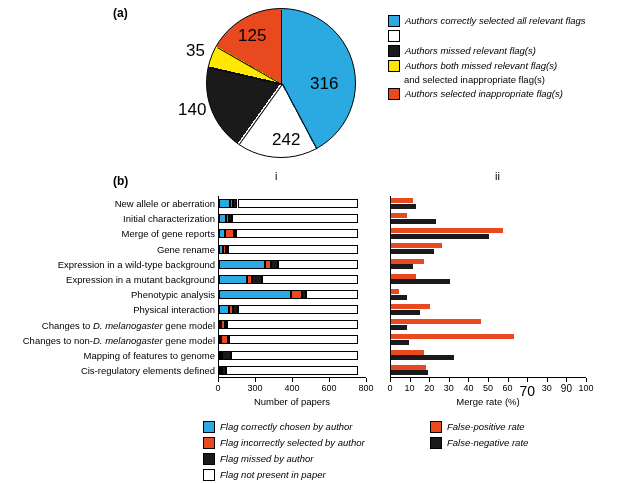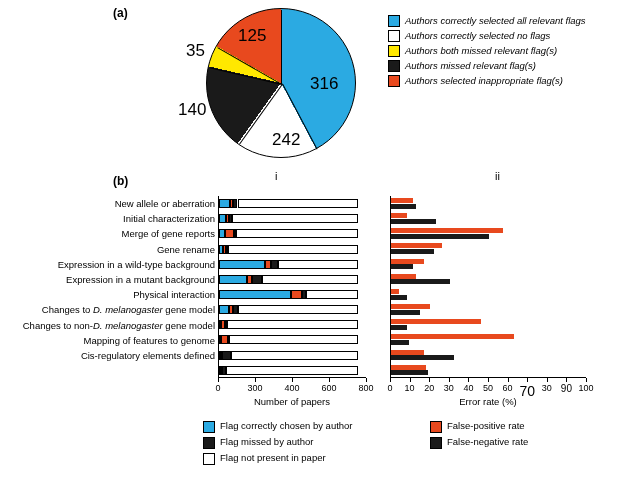--- a/index.html
+++ b/index.html
@@ -47,21 +47,21 @@
   .cat-row i{font-style:italic;}
 
   .chart{position:absolute;}
   .plot{position:absolute;border-left:1px solid #000;border-bottom:1px solid #000;box-sizing:border-box;}
   .bar-row{position:relative;height:15.2px;}
   .bar{position:absolute;height:8px;top:3.6px;box-sizing:border-box;}
 
   
   #bottom-legend{position:absolute;left:0;top:420px;width:624px;}
   .bl-col{position:absolute;}
-  .bl-row{display:flex;align-items:flex-start;margin-bottom:3px;}
+  .bl-row{display:flex;align-items:center;margin-bottom:3px;font-style:italic;}
   .bl-sw{width:10px;height:10px;border:1px solid #000;margin-right:5px;flex:0 0 auto;margin-top:1px;}
   .bl-txt{font-size:9.5px;line-height:11px;}
 </style>
 </head>
 <body>
 
 <div id="panel-a">
   <div class="panel-label" style="left:113px;top:6px;">(a)</div>
 
   <div id="pie-wrap">
@@ -80,50 +80,51 @@
     <div class="slice-label" style="left:32px;top:18px;">125</div>
   </div>
 
   <div id="pie-legend">
     <div class="legend-row">
       <span class="legend-sw" style="background:#2BAAE2"></span>
       <span class="legend-txt">Authors correctly selected all relevant flags</span>
     </div>
     <div class="legend-row">
       <span class="legend-sw" style="background:#FFFFFF"></span>
-      <span class="legend-txt">Authors correctly selected no flags</span>
+    </div>
+    <div class="legend-row">
+      <span class="legend-sw" style="background:#1A1A1A"></span>
+      <span class="legend-txt">Authors missed relevant flag(s)</span>
     </div>
     <div class="legend-row">
       <span class="legend-sw" style="background:#FFE800"></span>
       <span class="legend-txt">Authors both missed relevant flag(s)</span>
     </div>
-    <div class="legend-row">
-      <span class="legend-sw" style="background:#1A1A1A"></span>
-      <span class="legend-txt">Authors missed relevant flag(s)</span>
-    </div>
+    <div class="legend-sub">and selected inappropriate flag(s)</div>
     <div class="legend-row" style="margin-top:2px;">
       <span class="legend-sw" style="background:#E8491E"></span>
       <span class="legend-txt">Authors selected inappropriate flag(s)</span>
     </div>
   </div>
 </div>
 
 <div id="panel-b">
   <div class="panel-label" style="left:113px;top:14px;">(b)</div>
   <div class="sub-title" style="left:275px;top:10px;">i</div>
   <div class="sub-title" style="left:495px;top:10px;">ii</div>
 </div>
 
 <div class="cat-labels" id="cat-labels">
     <div class="cat-row">New allele or aberration</div>
     <div class="cat-row">Initial characterization</div>
     <div class="cat-row">Merge of gene reports</div>
     <div class="cat-row">Gene rename</div>
     <div class="cat-row">Expression in a wild-type background</div>
     <div class="cat-row">Expression in a mutant background</div>
+    <div class="cat-row">Phenotypic analysis</div>
     <div class="cat-row">Physical interaction</div>
     <div class="cat-row">Changes to <i>D. melanogaster</i> gene model</div>
     <div class="cat-row">Changes to non-<i>D. melanogaster</i> gene model</div>
     <div class="cat-row">Mapping of features to genome</div>
     <div class="cat-row">Cis-regulatory elements defined</div>
   </div>
 
 <div class="chart" id="chart-i" style="left: 218px; top: 196px; width: 152px; height: 212px;">
     <div class="plot" style="left: 0px; top: 0px; width: 148px; height: 182px;">
       <div class="bar-row" style="height: 15.1667px;">
@@ -277,30 +278,34 @@
     <div style="position: absolute; left: 117.6px; top: 182px; width: 1px; height: 4px; background: rgb(0, 0, 0);"></div>
     <div style="position: absolute; left: 117.6px; top: 187px; font-size: 9px; transform: translateX(-50%);">60</div>
     <div style="position: absolute; left: 137.2px; top: 182px; width: 1px; height: 4px; background: rgb(0, 0, 0);"></div>
     <div style="position: absolute; left: 137.2px; top: 187px; font-size: 14px; transform: translateX(-50%);">70</div>
     <div style="position: absolute; left: 156.8px; top: 182px; width: 1px; height: 4px; background: rgb(0, 0, 0);"></div>
     <div style="position: absolute; left: 156.8px; top: 187px; font-size: 9px; transform: translateX(-50%);">30</div>
     <div style="position: absolute; left: 176.4px; top: 182px; width: 1px; height: 4px; background: rgb(0, 0, 0);"></div>
     <div style="position: absolute; left: 176.4px; top: 187px; font-size: 10px; transform: translateX(-50%);">90</div>
     <div style="position: absolute; left: 196px; top: 182px; width: 1px; height: 4px; background: rgb(0, 0, 0);"></div>
     <div style="position: absolute; left: 196px; top: 187px; font-size: 9px; transform: translateX(-50%);">100</div>
-    <div style="position: absolute; left: 0px; top: 200px; width: 196px; text-align: center; font-size: 9.5px;">Error rate (%)</div>
+    <div style="position: absolute; left: 0px; top: 200px; width: 196px; text-align: center; font-size: 9.5px;">Merge rate (%)</div>
   </div>
 
 <div id="bottom-legend">
   <div class="bl-col" id="bl-left" style="left:203px;top:0;width:210px;">
       <div class="bl-row">
         <span class="bl-sw" style="background: rgb(43, 170, 226);"></span>
         <span class="bl-txt">Flag correctly chosen by author</span>
       </div>
       <div class="bl-row">
+        <span class="bl-sw" style="background: rgb(232, 73, 30);"></span>
+        <span class="bl-txt">Flag incorrectly selected by author</span>
+      </div>
+      <div class="bl-row">
         <span class="bl-sw" style="background: rgb(26, 26, 26);"></span>
         <span class="bl-txt">Flag missed by author</span>
       </div>
       <div class="bl-row">
         <span class="bl-sw" style="background: rgb(255, 255, 255);"></span>
         <span class="bl-txt">Flag not present in paper</span>
       </div>
     </div>
   <div class="bl-col" id="bl-right" style="left:430px;top:0;width:190px;">
       <div class="bl-row">

